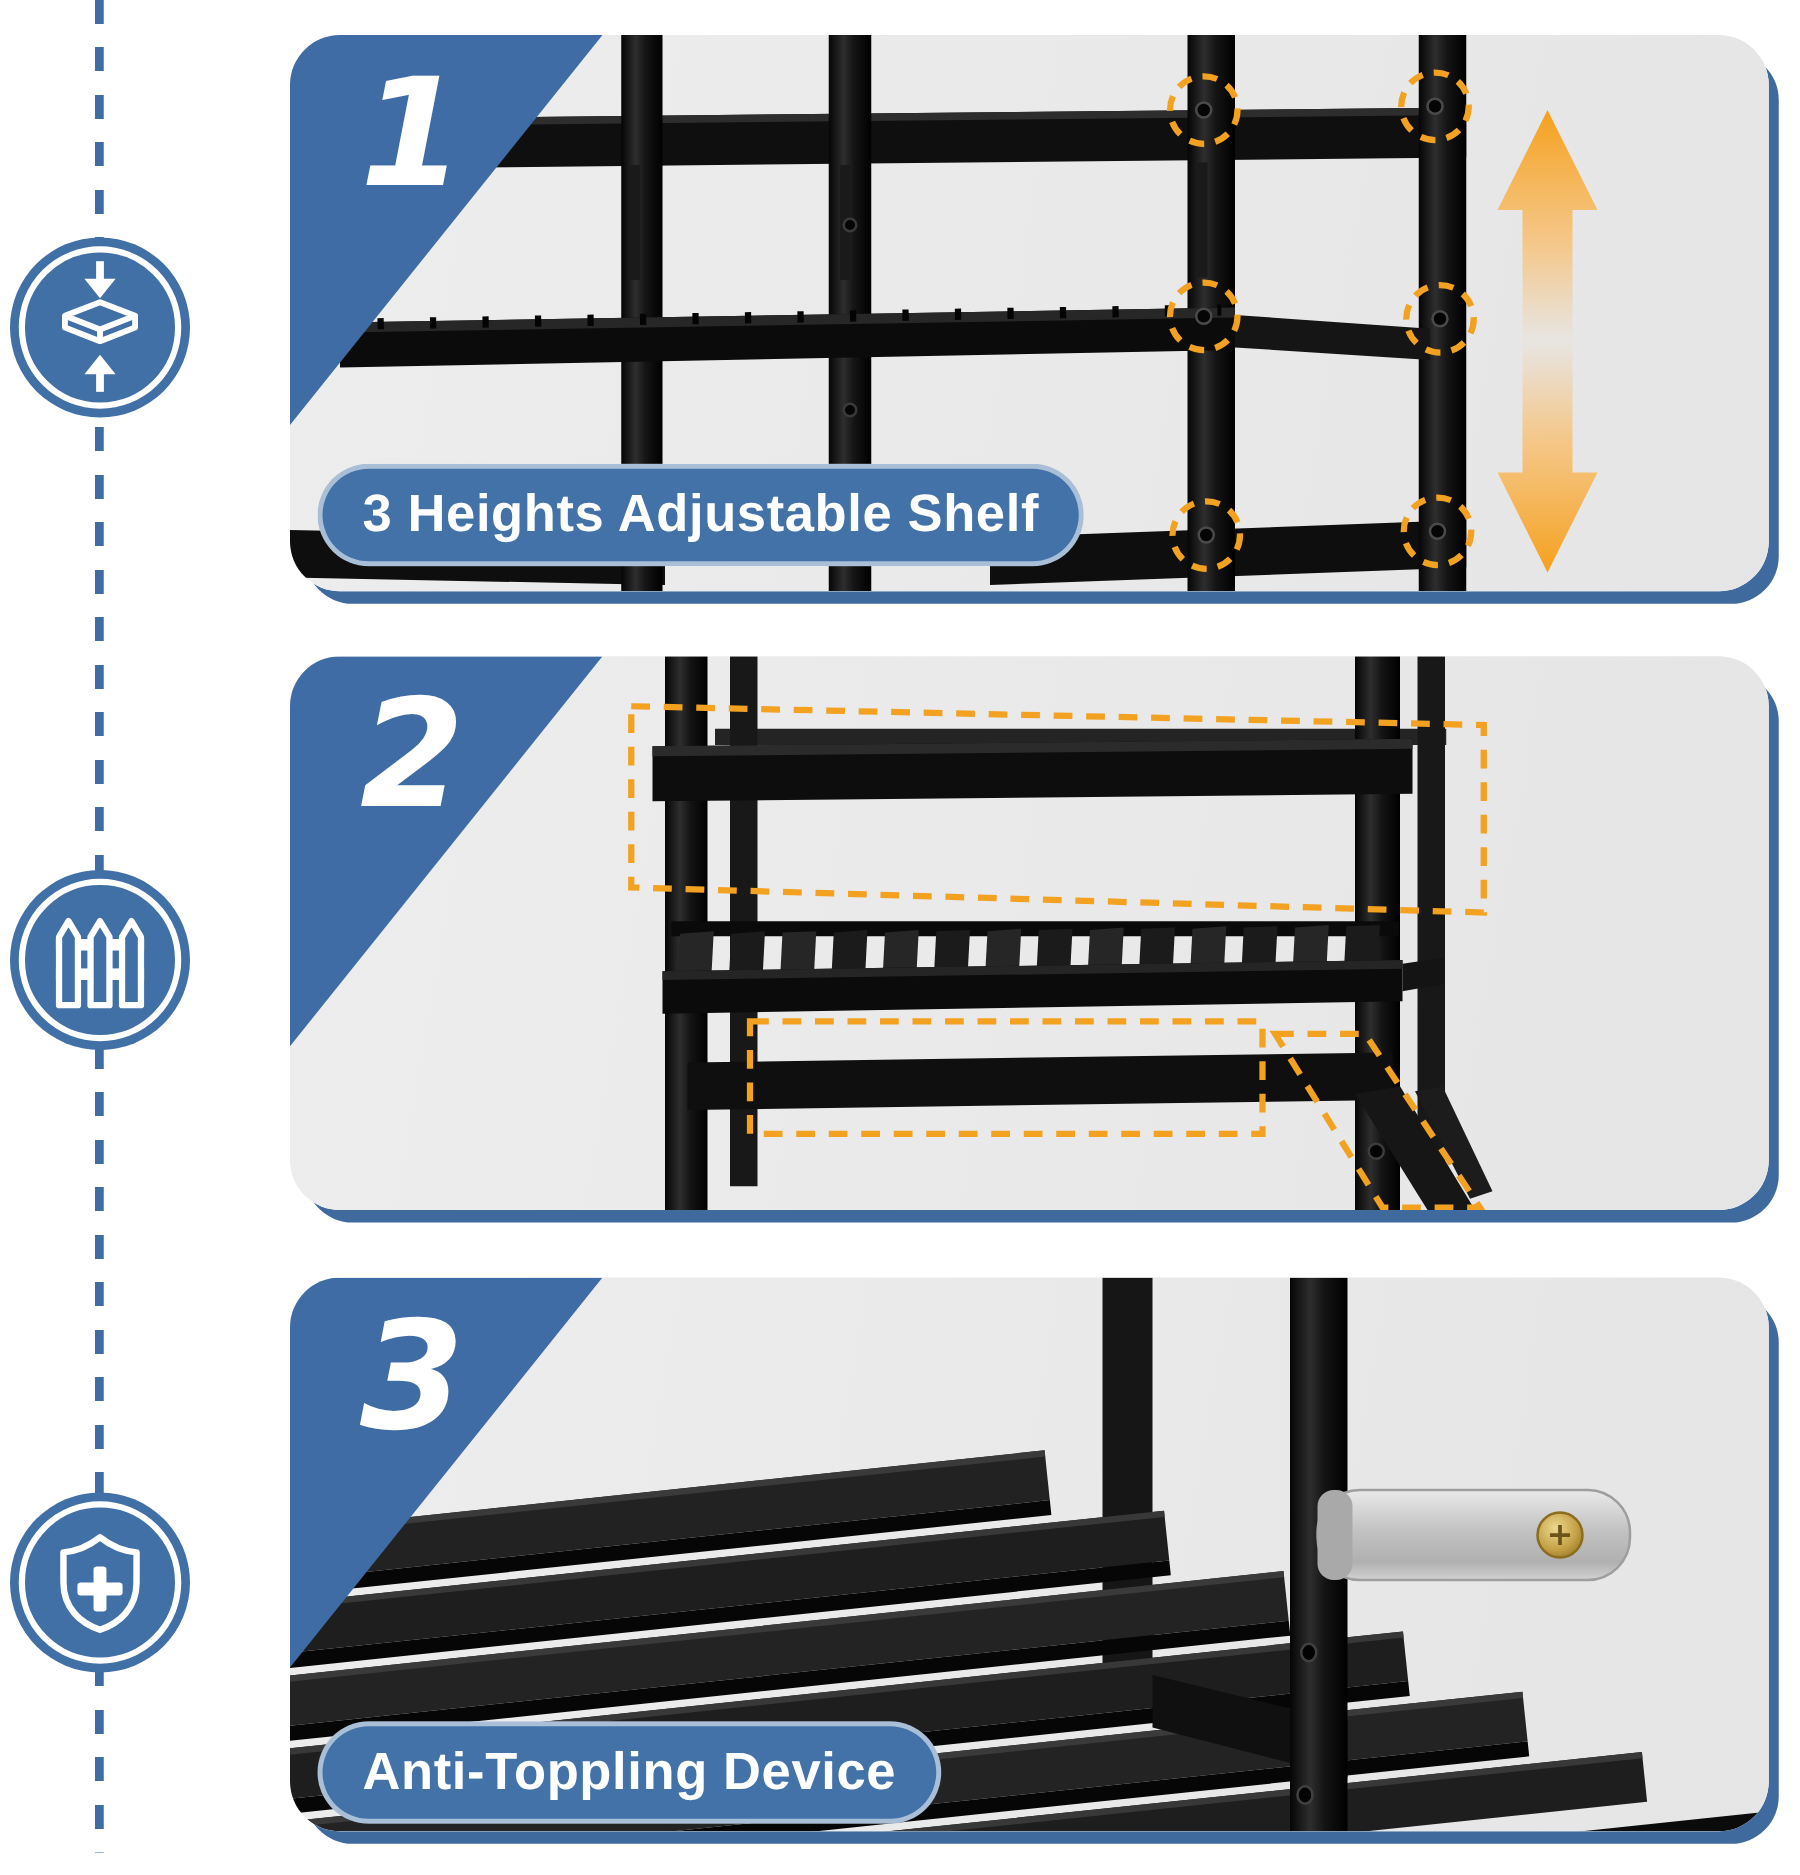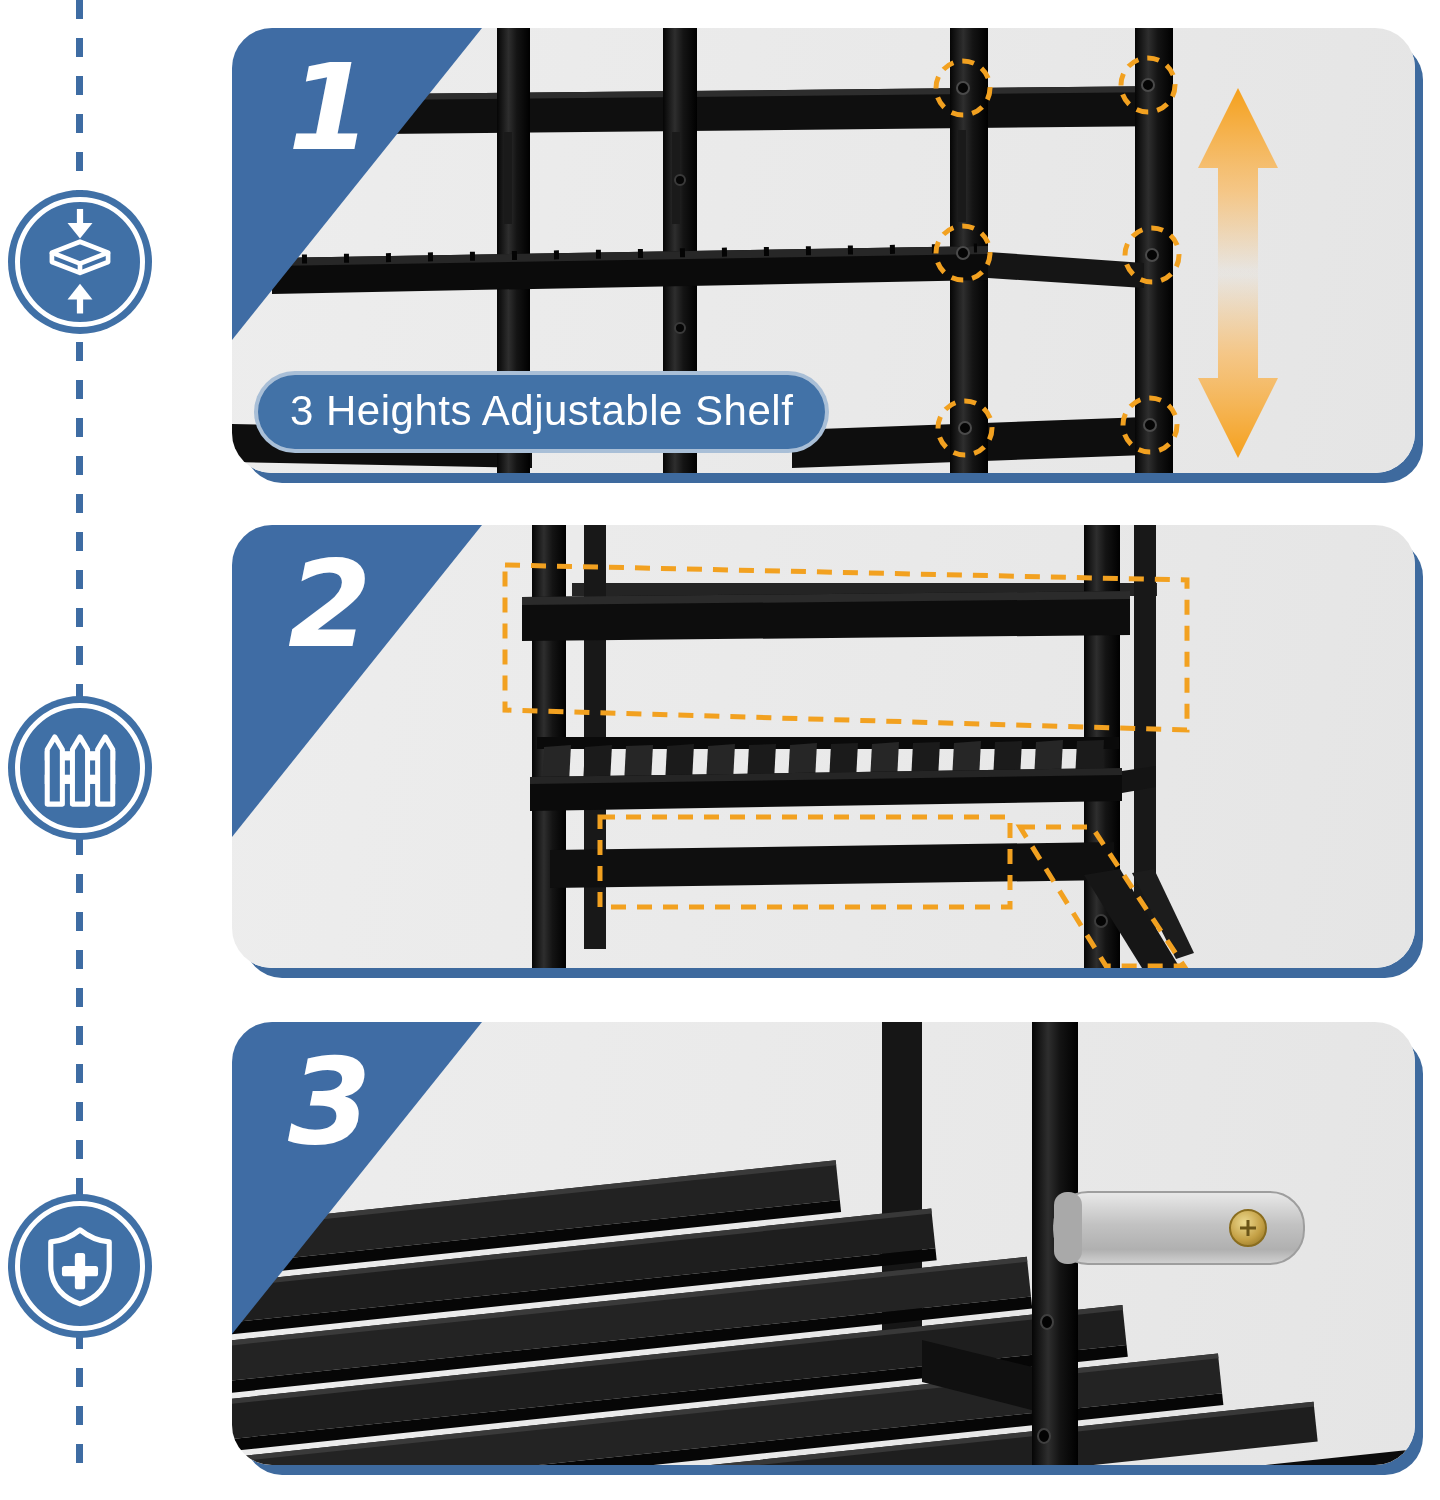--- a/index.html
+++ b/index.html
@@ -26,21 +26,21 @@
   .p2{top:525px;height:443px}
   .p3{top:1022px;height:443px}
 
   .photo{position:absolute;left:0;top:0;width:100%;height:100%;display:block;}
 
   .corner{position:absolute;left:0;top:0;width:250px;height:312px;background:#3F6CA4;
           -webkit-clip-path:polygon(0 0,100% 0,0 100%);clip-path:polygon(0 0,100% 0,0 100%);}
   .num{position:absolute;left:56px;top:8px;color:#ffffff;font-size:120px;line-height:1.2;
        font-weight:bold;font-style:italic;font-family:"DejaVu Sans",sans-serif;}
 
-  .pill{position:absolute;left:22px;background:#4272A7;color:#ffffff;font-weight:normal;
+  .pill{position:absolute;left:22px;background:#4272A7;color:#ffffff;font-weight:bold;
         font-size:42px;line-height:1;padding:15px 32px 17px;border-radius:60px;
         border:4px solid rgba(255,255,255,0.55);white-space:nowrap;letter-spacing:.5px;}
   .pb1{bottom:20px}.pb2{bottom:7px}.pb3{bottom:6px}
 </style>
 </head>
 <body>
 
 <div class="stage">
 
   <div class="rail"></div>
@@ -265,15 +265,16 @@
         <rect x="822" y="170" width="250" height="72" rx="34" fill="url(#silver3)" stroke="#9e9e9e" stroke-width="2"></rect>
         <rect x="822" y="170" width="28" height="72" rx="13" fill="#a9a9a9"></rect>
         <circle cx="1016" cy="206" r="18" fill="url(#gold3)" stroke="#8a6d1f" stroke-width="2"></circle>
         <line x1="1008" y1="206" x2="1024" y2="206" stroke="#6b5518" stroke-width="3"></line>
         <line x1="1016" y1="198" x2="1016" y2="214" stroke="#6b5518" stroke-width="3"></line>
       </g>
     </svg>
     <div class="corner">
       <div class="num">3</div>
     </div>
+    <div class="pill pb3">Anti-Toppling Device</div>
   </div>
 
 </div>
 
 </body></html>

